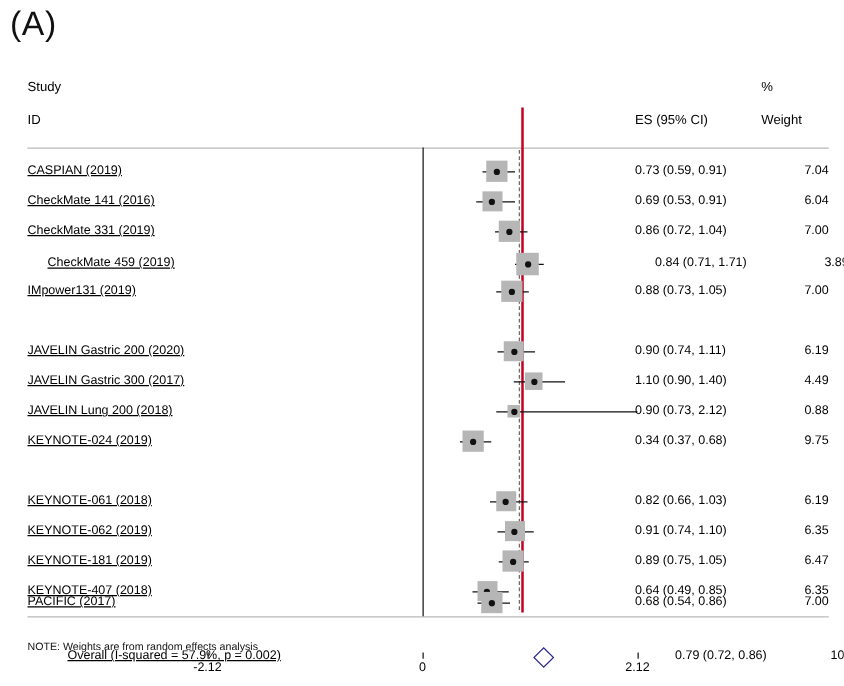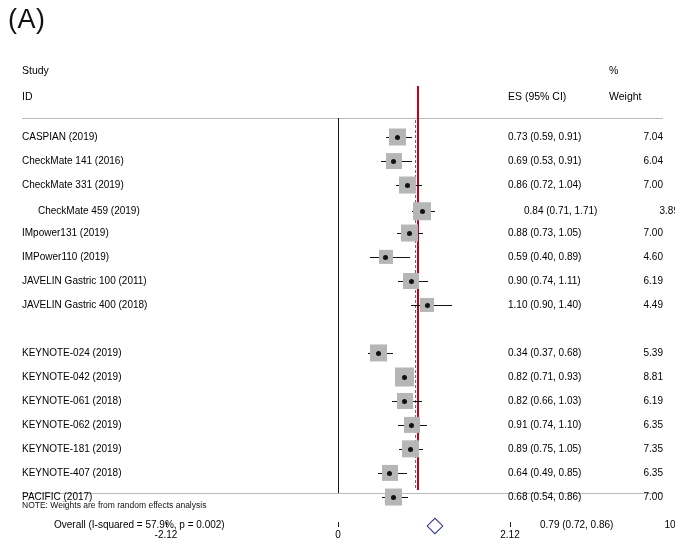--- a/index.html
+++ b/index.html
@@ -53,21 +53,21 @@
   .vline.dashed{
     left:393px;width:0;border-left:1px dashed #6b6b6b;background:none;
     top:2px;height:368px;
   }
 
   .row{
     position:absolute;left:0;width:641px;height:24px;
     font-size:10px;
   }
   .row .label{
-    position:absolute;left:0;top:6px;font-size:10px;white-space:nowrap;
+    position:absolute;left:0;top:6px;font-size:10px;white-space:nowrap;text-decoration:underline;
   }
   .row .es{
     position:absolute;left:486px;top:6px;font-size:10px;white-space:nowrap;
   }
   .row .wt{
     position:absolute;left:587px;top:6px;font-size:10px;white-space:nowrap;
     text-align:right;width:54px;
   }
 
   .marker{position:absolute;top:0;height:24px;}
@@ -86,21 +86,21 @@
   .diamond{
     position:absolute;top:3px;
     width:18px;height:18px;
     transform:rotate(45deg);
     border:1.3px solid #2b2b8f;
     background:#ffffff;
   }
   .row.overall .label{font-size:10px;}
 
   .note{
-    position:absolute;left:22px;top:500px;font-size:8.5px;color:#111;
+    position:absolute;left:22px;top:512px;font-size:8.5px;color:#111;
   }
 
   
   .axis{
     position:absolute;left:22px;top:522px;width:641px;height:22px;
   }
   .tick{
     position:absolute;top:0;width:1px;height:5px;background:#1a1a1a;
   }
   .tick-lab{
@@ -171,69 +171,59 @@
       <div class="row" style="top: 103px;">
         <div class="label">IMpower131 (2019)</div>
         <div class="marker">
           <div class="whisker" style="left: 375.226px; width: 25.9623px;"></div>
           <div class="box" style="width: 16.9455px; height: 16.9455px; left: 378.923px;"></div>
           <div class="dot" style="left: 384.896px;"></div>
         </div>
         <div class="es">0.88 (0.73, 1.05)</div>
         <div class="wt">7.00</div>
       </div>
-      <div class="row" style="top: 127px;">
-        <div class="label">IMPower110 (2019)</div>
-        <div class="marker">
-          <div class="whisker" style="left: 348.453px; width: 39.7547px;"></div>
-          <div class="box" style="width: 14.2213px; height: 14.2213px; left: 356.757px;"></div>
-          <div class="dot" style="left: 361.368px;"></div>
-        </div>
-        <div class="es">0.59 (0.40, 0.89)</div>
-        <div class="wt">4.60</div>
-      </div>
       <div class="row" style="top: 151px;">
-        <div class="label">JAVELIN Gastric 100 (2011)</div>
+        <div class="label">JAVELIN Gastric 200 (2020)</div>
         <div class="marker">
           <div class="whisker" style="left: 376.038px; width: 30.0189px;"></div>
           <div class="box" style="width: 16.0261px; height: 16.0261px; left: 381.006px;"></div>
           <div class="dot" style="left: 386.519px;"></div>
         </div>
         <div class="es">0.90 (0.74, 1.11)</div>
         <div class="wt">6.19</div>
       </div>
       <div class="row" style="top: 175px;">
-        <div class="label">JAVELIN Gastric 400 (2018)</div>
+        <div class="label">JAVELIN Gastric 300 (2017)</div>
         <div class="marker">
           <div class="whisker" style="left: 389.019px; width: 40.566px;"></div>
           <div class="box" style="width: 14.0965px; height: 14.0965px; left: 398.197px;"></div>
           <div class="dot" style="left: 402.745px;"></div>
         </div>
         <div class="es">1.10 (0.90, 1.40)</div>
         <div class="wt">4.49</div>
       </div>
+      <div class="row" style="top: 199px;">
+        <div class="label">JAVELIN Lung 200 (2018)</div>
+        <div class="marker">
+          <div class="whisker" style="left: 375.226px; width: 112.774px;"></div>
+          <div class="box" style="width: 9.99886px; height: 9.99886px; left: 384.019px;"></div>
+          <div class="dot" style="left: 386.519px;"></div>
+        </div>
+        <div class="es">0.90 (0.73, 2.12)</div>
+        <div class="wt">0.88</div>
+      </div>
       <div class="row" style="top: 223px;">
         <div class="label">KEYNOTE-024 (2019)</div>
         <div class="marker">
           <div class="whisker" style="left: 346.019px; width: 25.1509px;"></div>
           <div class="box" style="width: 17.1385px; height: 17.1385px; left: 347.997px;"></div>
           <div class="dot" style="left: 354.066px;"></div>
         </div>
         <div class="es">0.34 (0.37, 0.68)</div>
-        <div class="wt">5.39</div>
-      </div>
-      <div class="row" style="top: 247px;">
-        <div class="label">KEYNOTE-042 (2019)</div>
-        <div class="marker">
-          <div class="whisker" style="left: 373.604px; width: 17.8491px;"></div>
-          <div class="box" style="width: 19px; height: 19px; left: 373.028px;"></div>
-          <div class="dot" style="left: 380.028px;"></div>
-        </div>
-        <div class="es">0.82 (0.71, 0.93)</div>
-        <div class="wt">8.81</div>
+        <div class="wt">9.75</div>
       </div>
       <div class="row" style="top: 271px;">
         <div class="label">KEYNOTE-061 (2018)</div>
         <div class="marker">
           <div class="whisker" style="left: 369.547px; width: 30.0189px;"></div>
           <div class="box" style="width: 16.0261px; height: 16.0261px; left: 374.515px;"></div>
           <div class="dot" style="left: 380.028px;"></div>
         </div>
         <div class="es">0.82 (0.66, 1.03)</div>
         <div class="wt">6.19</div>
@@ -249,33 +239,33 @@
         <div class="wt">6.35</div>
       </div>
       <div class="row" style="top: 319px;">
         <div class="label">KEYNOTE-181 (2019)</div>
         <div class="marker">
           <div class="whisker" style="left: 376.849px; width: 24.3396px;"></div>
           <div class="box" style="width: 17.3428px; height: 17.3428px; left: 379.536px;"></div>
           <div class="dot" style="left: 385.708px;"></div>
         </div>
         <div class="es">0.89 (0.75, 1.05)</div>
-        <div class="wt">7.35</div>
+        <div class="wt">6.47</div>
       </div>
       <div class="row" style="top: 343px;">
         <div class="label">KEYNOTE-407 (2018)</div>
         <div class="marker">
           <div class="whisker" style="left: 355.755px; width: 29.2075px;"></div>
           <div class="box" style="width: 16.2077px; height: 16.2077px; left: 359.821px;"></div>
           <div class="dot" style="left: 365.425px;"></div>
         </div>
         <div class="es">0.64 (0.49, 0.85)</div>
         <div class="wt">6.35</div>
       </div>
-      <div class="row" style="top: 367px;">
+      <div class="row" style="top: 352px;">
         <div class="label">PACIFIC (2017)</div>
         <div class="marker">
           <div class="whisker" style="left: 359.811px; width: 25.9623px;"></div>
           <div class="box" style="width: 16.9455px; height: 16.9455px; left: 362.697px;"></div>
           <div class="dot" style="left: 368.67px;"></div>
         </div>
         <div class="es">0.68 (0.54, 0.86)</div>
         <div class="wt">7.00</div>
       </div>
       <div class="row overall" style="top: 395px; margin-left: 32px;">

